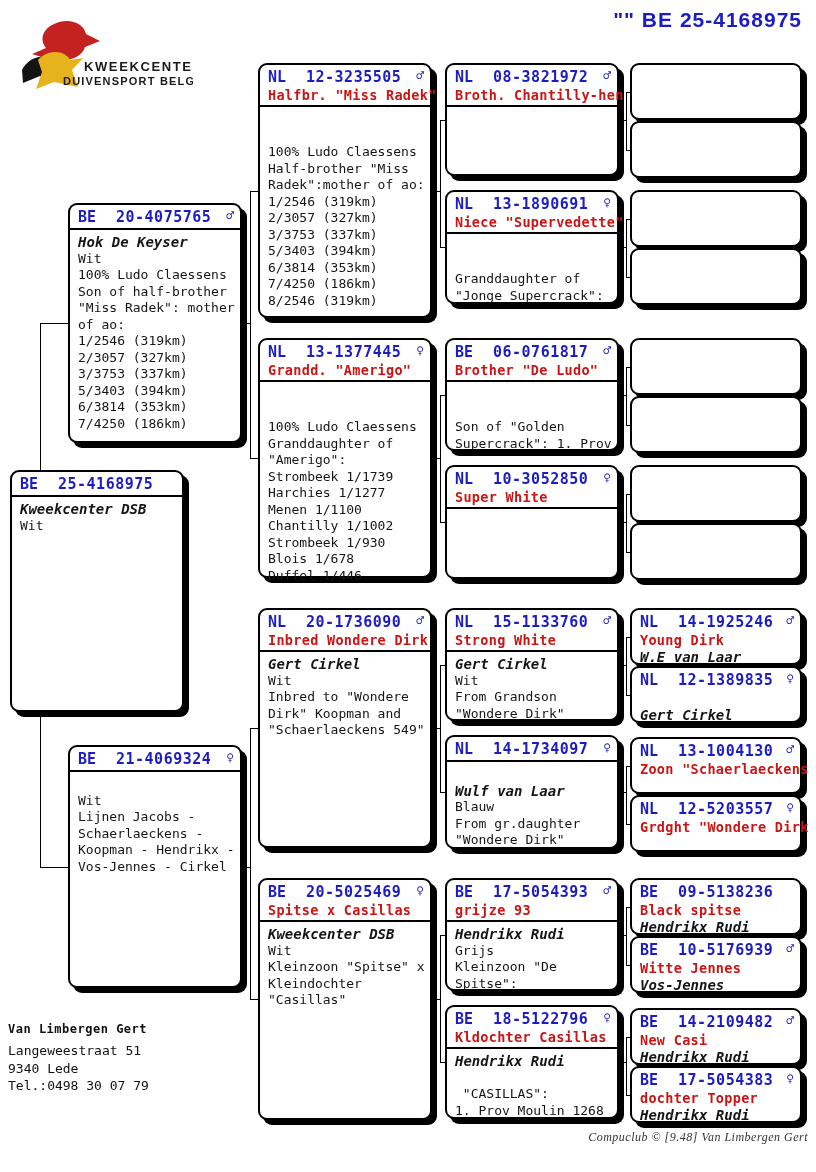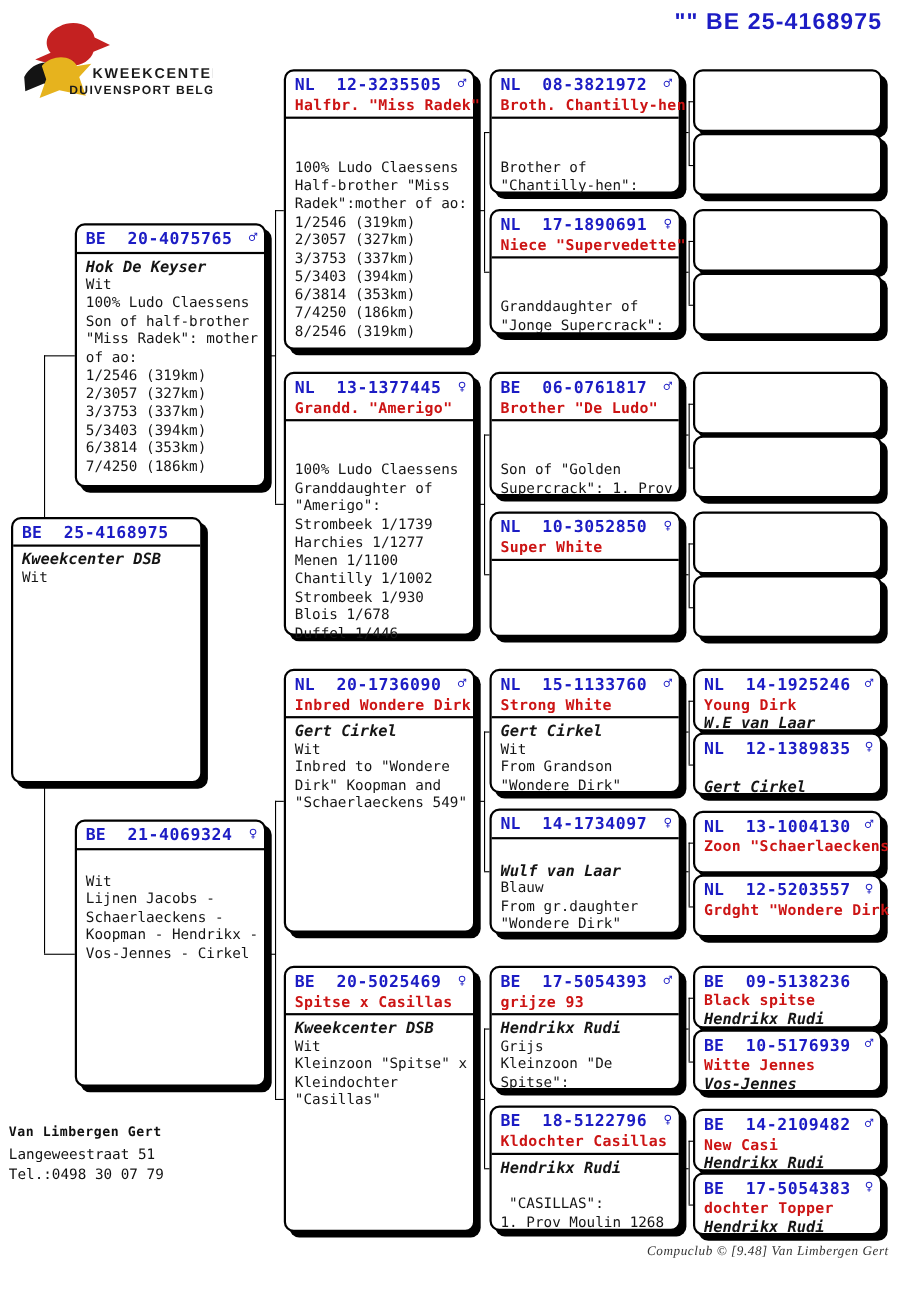--- a/index.html
+++ b/index.html
@@ -55,20 +55,21 @@
     <path fill="#e6b31e" d="M30,52 C40,41 57,42 62,52 L75,50 L64,62 L70,79 L46,74 L28,81 L34,64 Z"></path>
     <text class="logo-t1" x="76" y="63">KWEEKCENTER</text>
     <text class="logo-t2" x="55" y="77">DUIVENSPORT BELGIË</text>
   </svg>
 
   <div class="page-title">""  BE  25-4168975</div>
 
   <div class="footer-block">
     <div class="footer-owner">Van Limbergen Gert</div>
     <div class="footer-line">Langeweestraat 51</div>
+    <div class="footer-line">9340  Lede</div>
     <div class="footer-line">Tel.:0498 30 07 79</div>
   </div>
 
   <div class="credit">Compuclub © [9.48]  Van Limbergen Gert</div>
 <div class="box" style="left: 10px; top: 470px; width: 174px; height: 242px;">
       <div class="hdr ruled">
         <div class="ringline">
           <span class="country">BE</span>
           <span class="ringno">25-4168975</span>
         </div>
@@ -202,32 +203,26 @@
     </div>
     <div class="box" style="left: 445px; top: 63px; width: 174px; height: 113px;">
       <div class="hdr ruled">
         <div class="ringline">
           <span class="country">NL</span>
           <span class="ringno">08-3821972</span>
           <span class="sex">♂</span>
         </div>
         <div class="red">Broth. Chantilly-hen</div>
       </div>
-      <div class="bod">
-        <div class="ln"></div>
-        <div class="ln"></div>
-        <div class="ln">Brother of</div>
-        <div class="ln">"Chantilly-hen":</div>
-      </div>
     </div>
     <div class="box" style="left: 445px; top: 190px; width: 174px; height: 114px;">
       <div class="hdr ruled">
         <div class="ringline">
           <span class="country">NL</span>
-          <span class="ringno">17-1890691</span>
+          <span class="ringno">13-1890691</span>
           <span class="sex">♀</span>
         </div>
         <div class="red">Niece "Supervedette"</div>
       </div>
       <div class="bod">
         <div class="ln"></div>
         <div class="ln"></div>
         <div class="ln">Granddaughter of</div>
         <div class="ln">"Jonge Supercrack":</div>
       </div>

